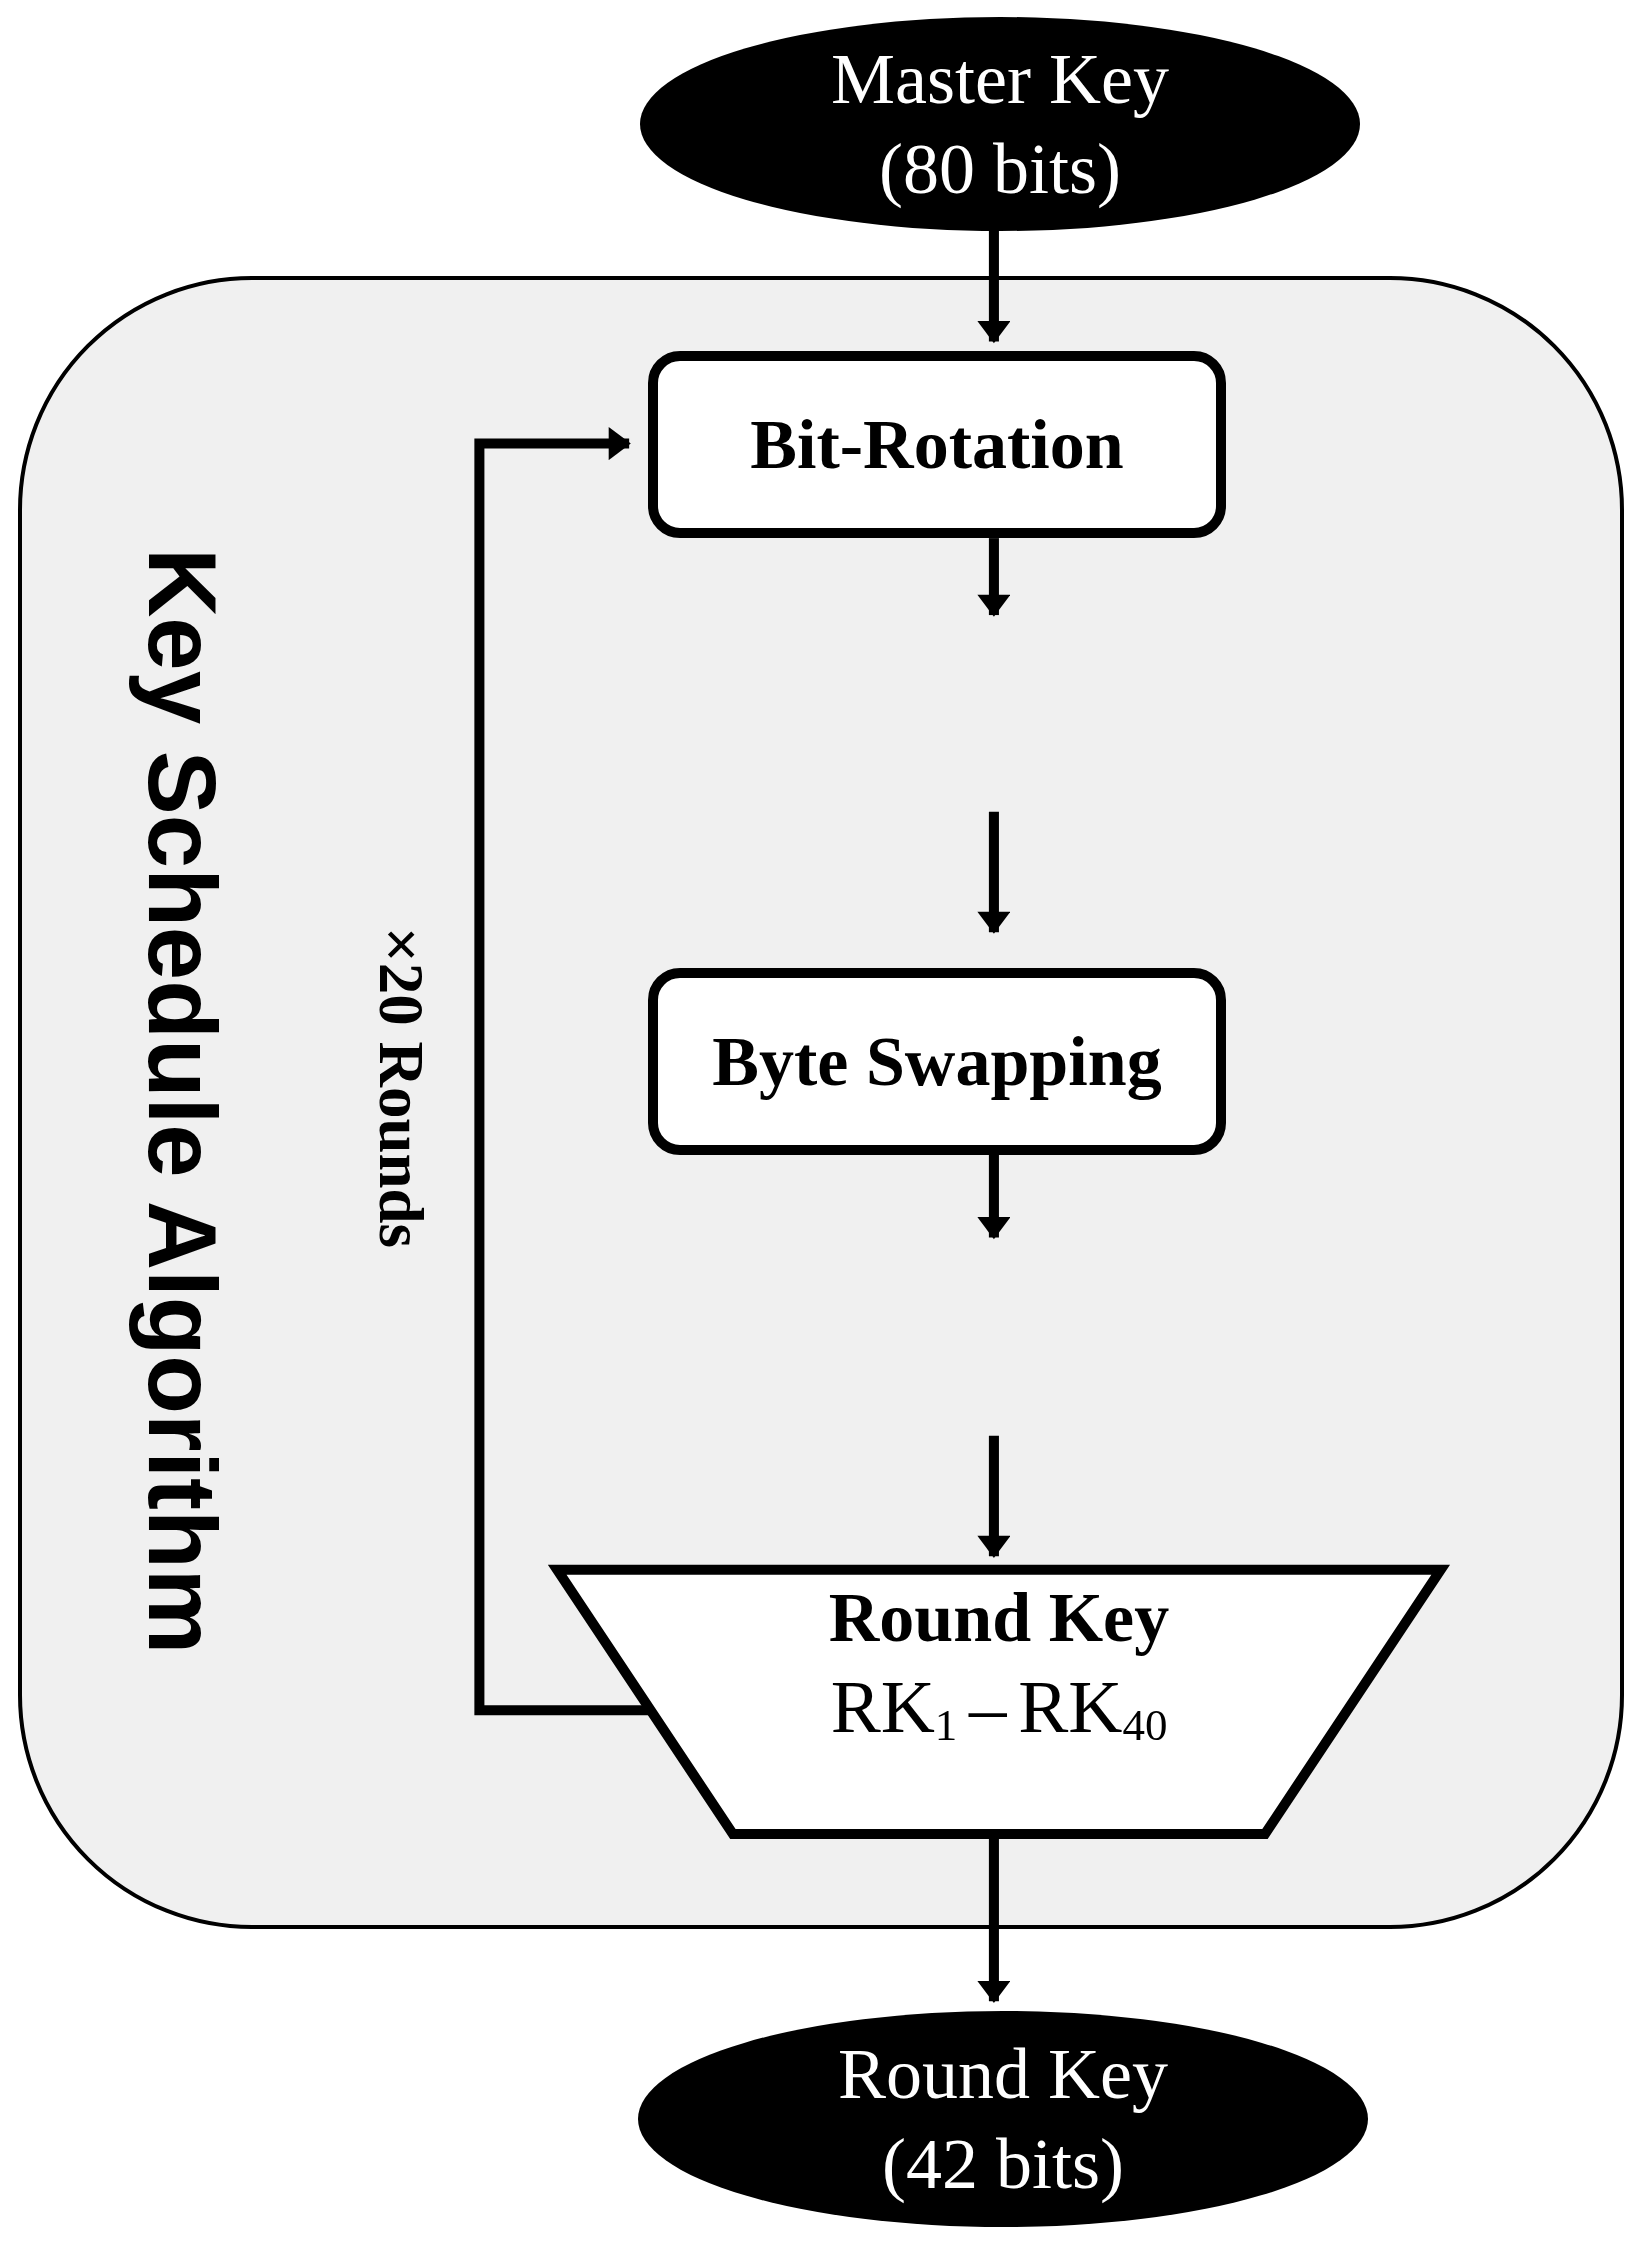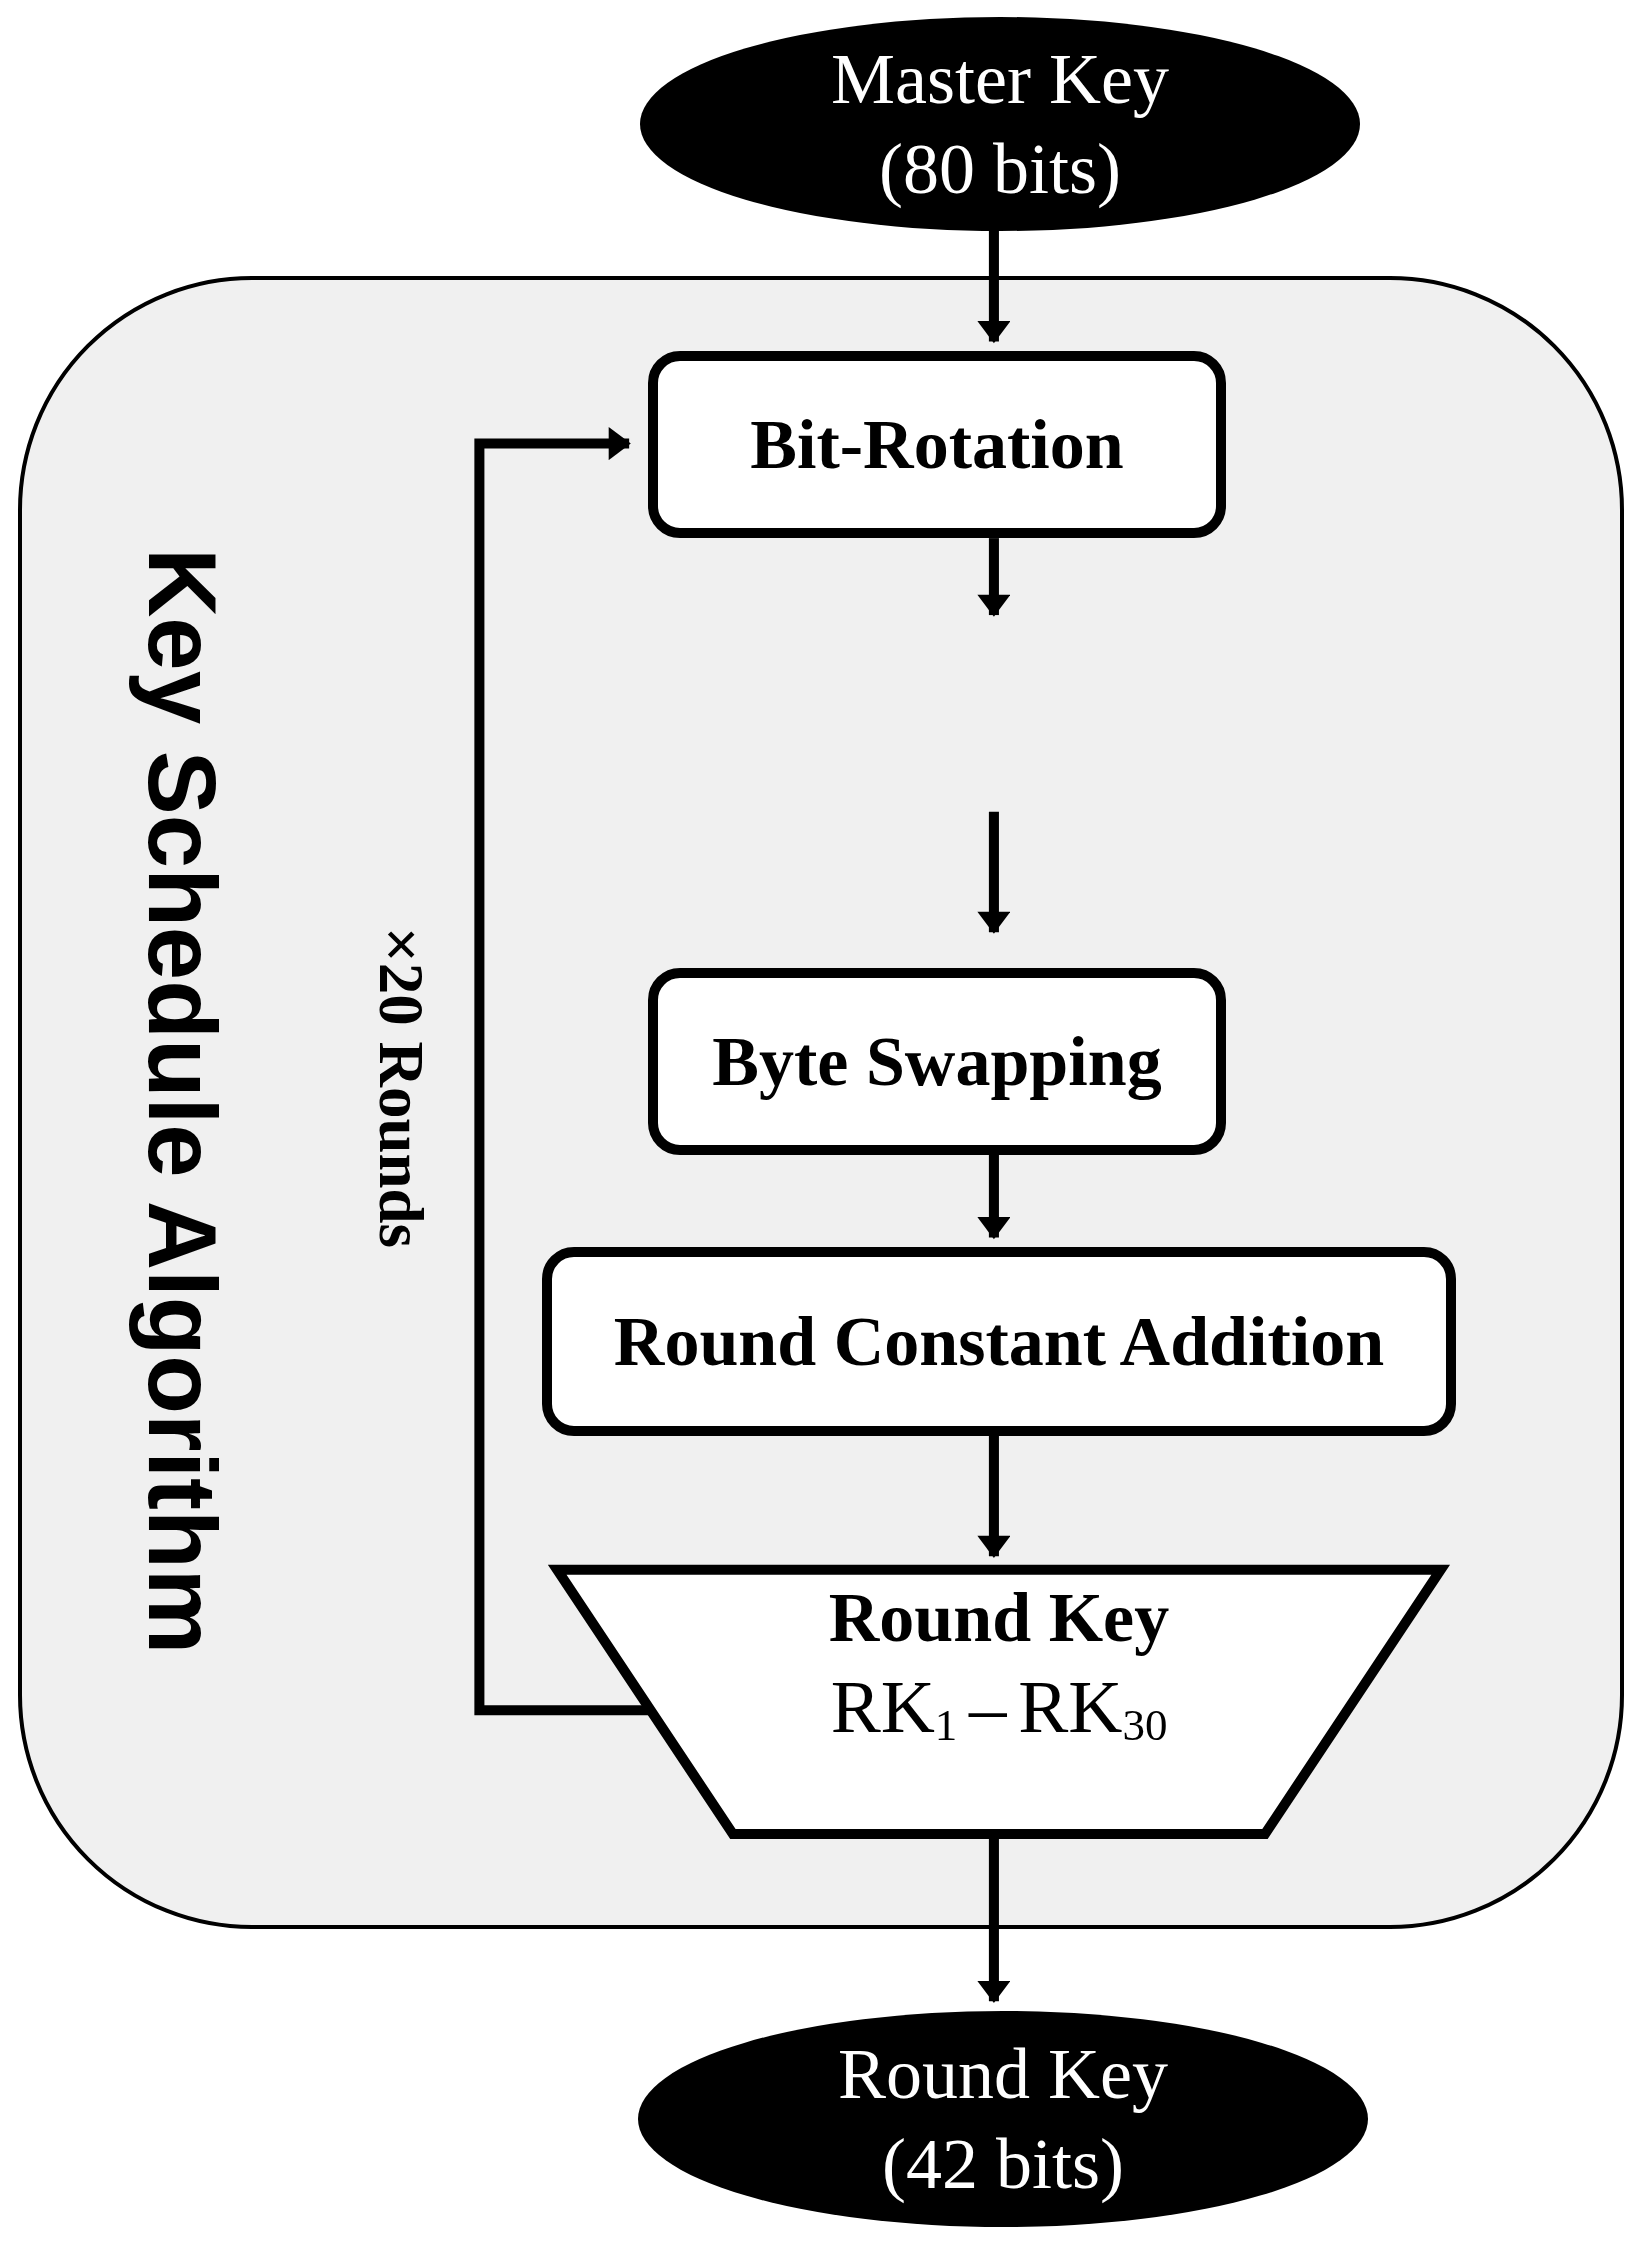--- a/index.html
+++ b/index.html
@@ -159,28 +159,25 @@
     <div>Master Key</div>
     <div>(80 bits)</div>
   </div>
 
   <div class="step-box b1">
     <span>Bit-Rotation</span>
   </div>
   <div class="step-box b3">
     <span>Byte Swapping</span>
   </div>
-  <div class="step-box b4">
-    <span>Round Constant Addition</span>
-  </div>
 
   <div class="trapezoid-label">
     <div>Round Key</div>
     <div class="rk-line">
-      <span>RK</span><span class="rk-sub">1</span><span class="rk-dash">–</span><span>RK</span><span class="rk-sub">30</span>
+      <span>RK</span><span class="rk-sub">1</span><span class="rk-dash">–</span><span>RK</span><span class="rk-sub">40</span>
     </div>
   </div>
 
   <div class="terminal end">
     <div>Round Key</div>
     <div>(42 bits)</div>
   </div>
 
 </div>
 

